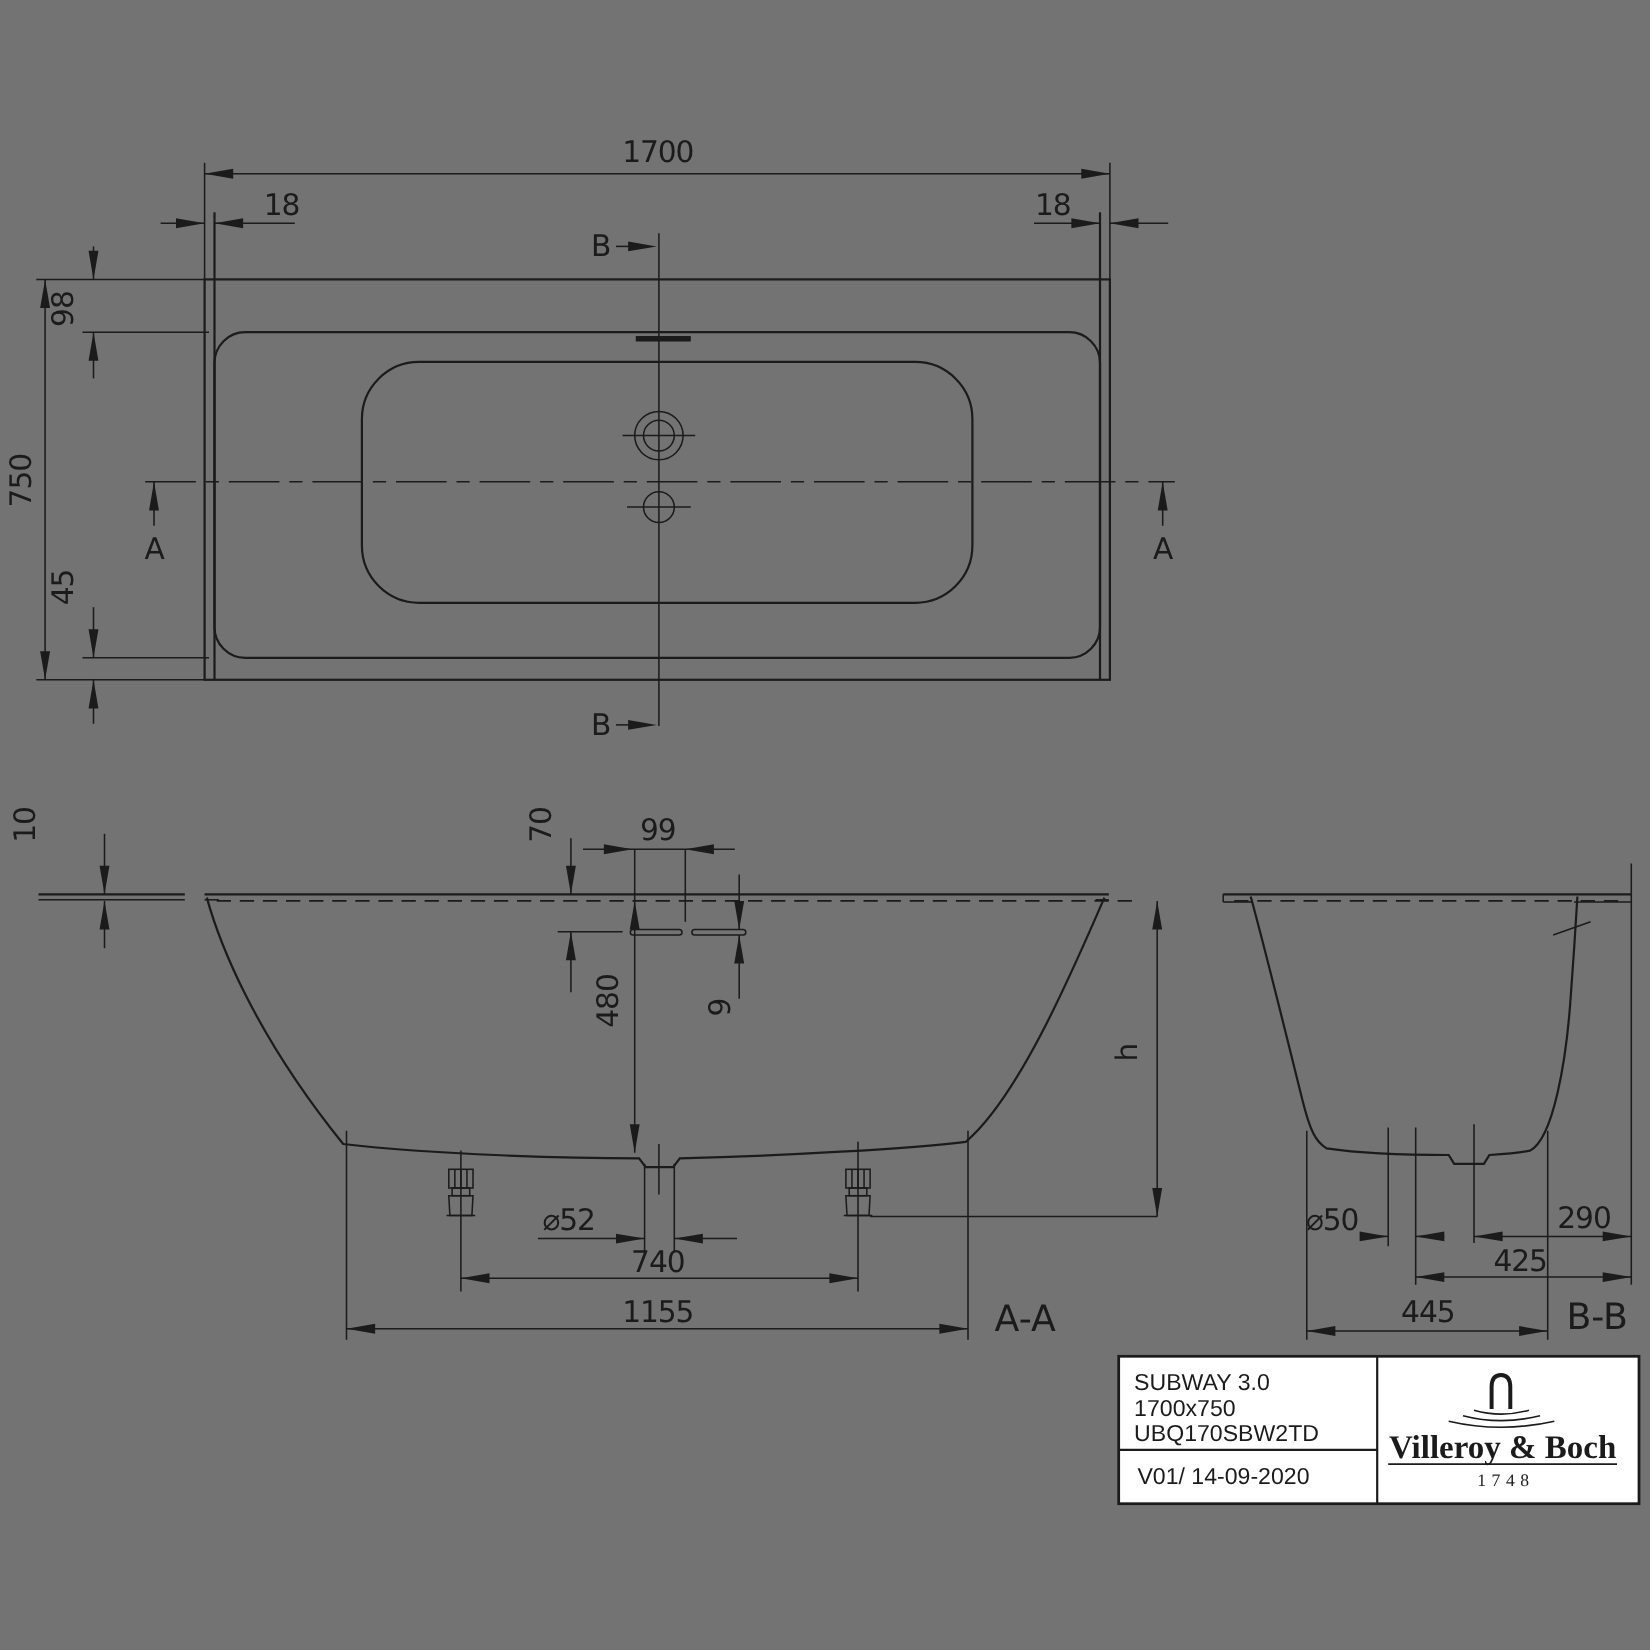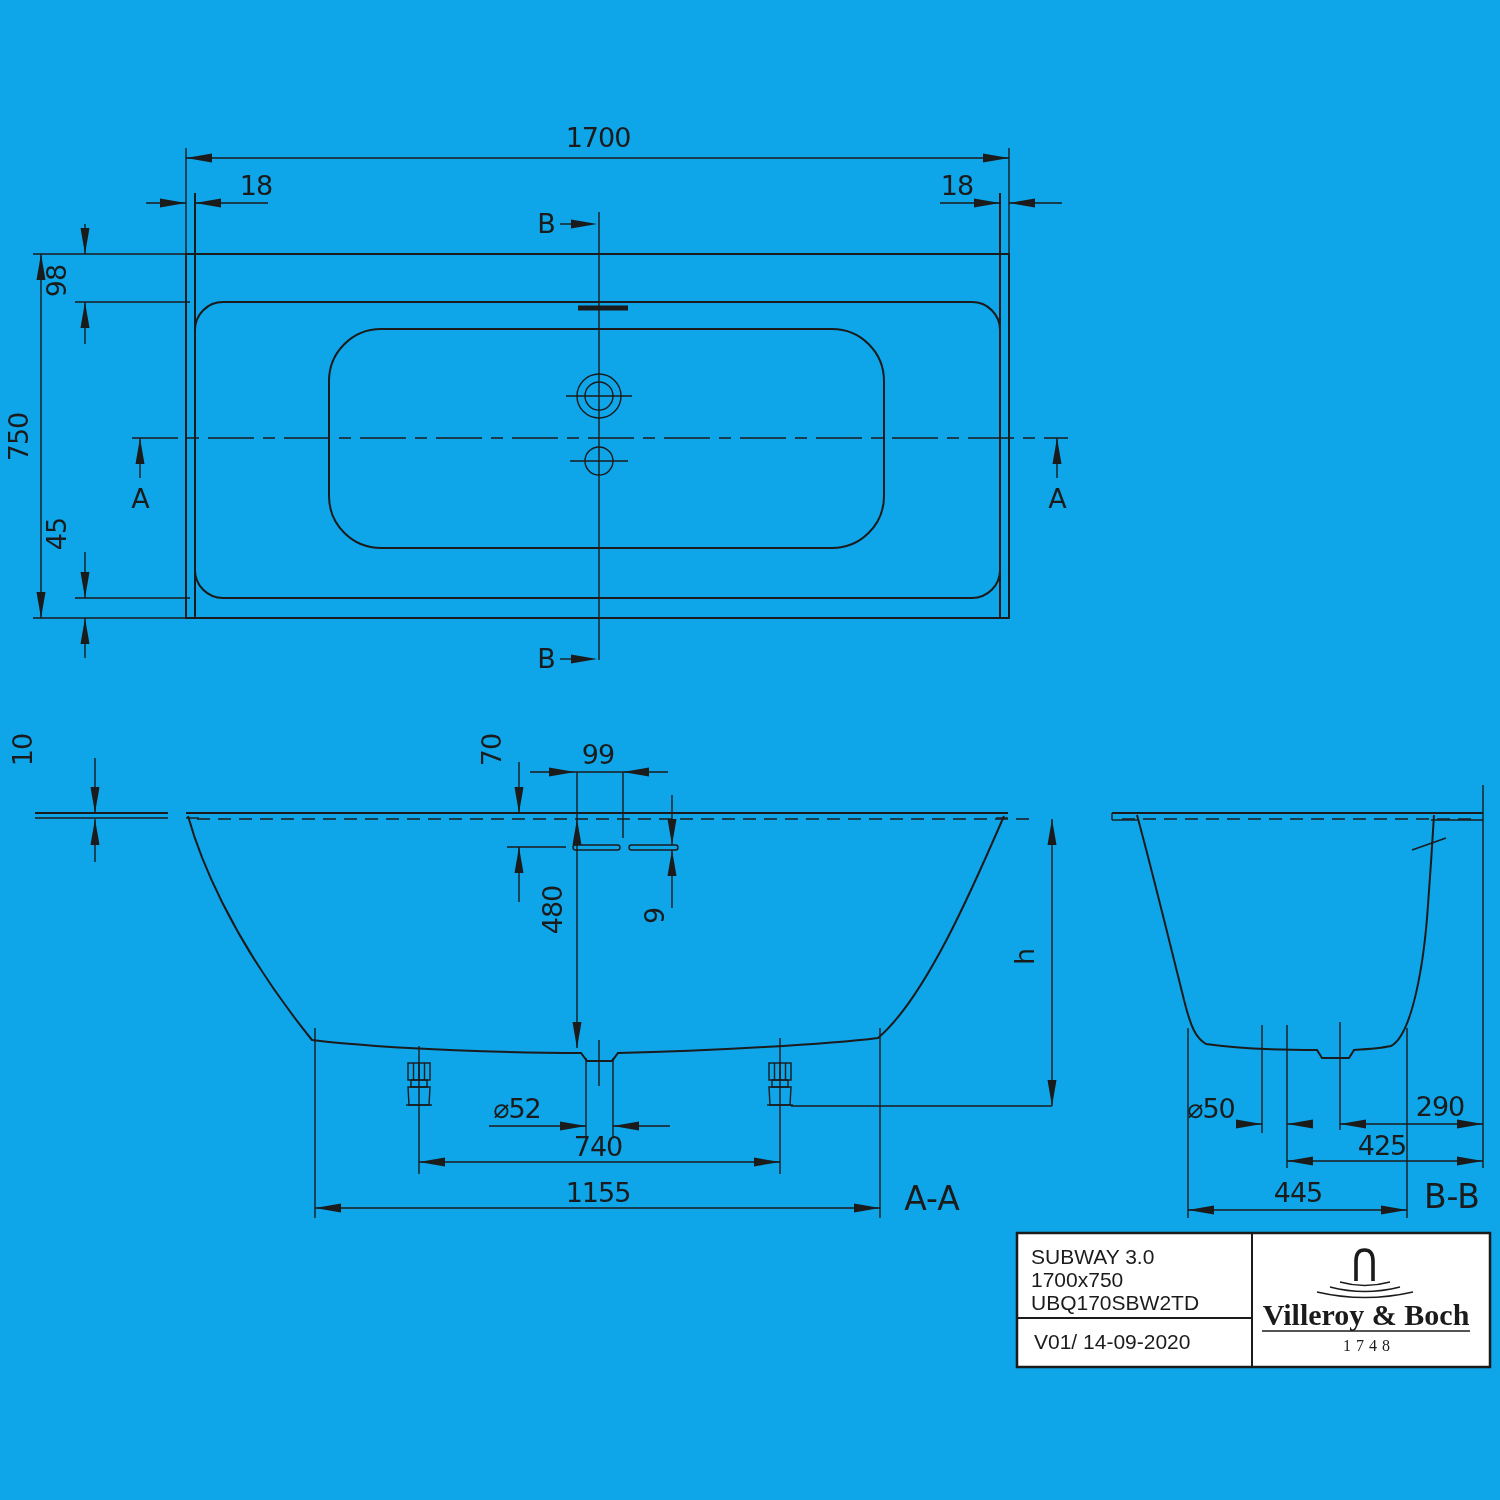--- a/index.html
+++ b/index.html
@@ -1,17 +1,17 @@
 <!DOCTYPE html>
 <html><head>
 <meta charset="utf-8">
 <style>
   html,body{margin:0;padding:0;background:#e9e9e9;}
   .sheet{
-    position:relative;width:1500px;height:1500px;background:#0ea5e9;
+    position:relative;width:1500px;height:1500px;background:#737373;
     font-family:"DejaVu Sans", sans-serif;overflow:hidden;
   }
   svg{position:absolute;left:0;top:0;}
   .ln{stroke:#1b1b1b;stroke-width:2;fill:none;}
   .thin{stroke:#1b1b1b;stroke-width:1.4;fill:none;}
   .thick{stroke:#1b1b1b;stroke-width:5;fill:none;}
   .arr{fill:#1b1b1b;stroke:none;}
   .dim{font-size:27px;letter-spacing:-1px;fill:#1b1b1b;text-anchor:middle;}
   .seclbl{font-size:33px;fill:#1b1b1b;text-anchor:middle;}
   .tb{font-family:"Liberation Sans", sans-serif;font-size:21px;fill:#1b1b1b;}

